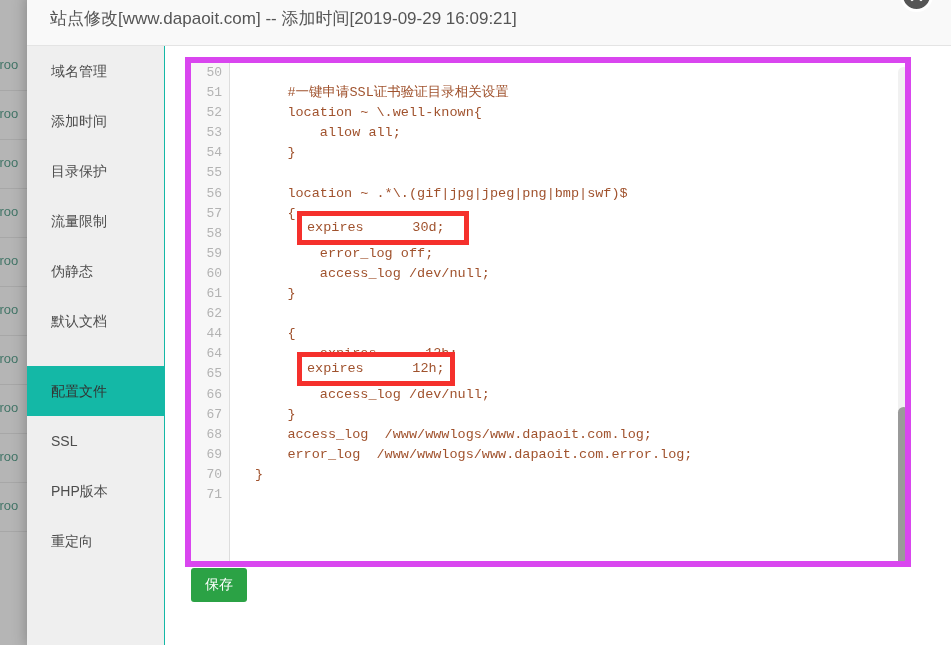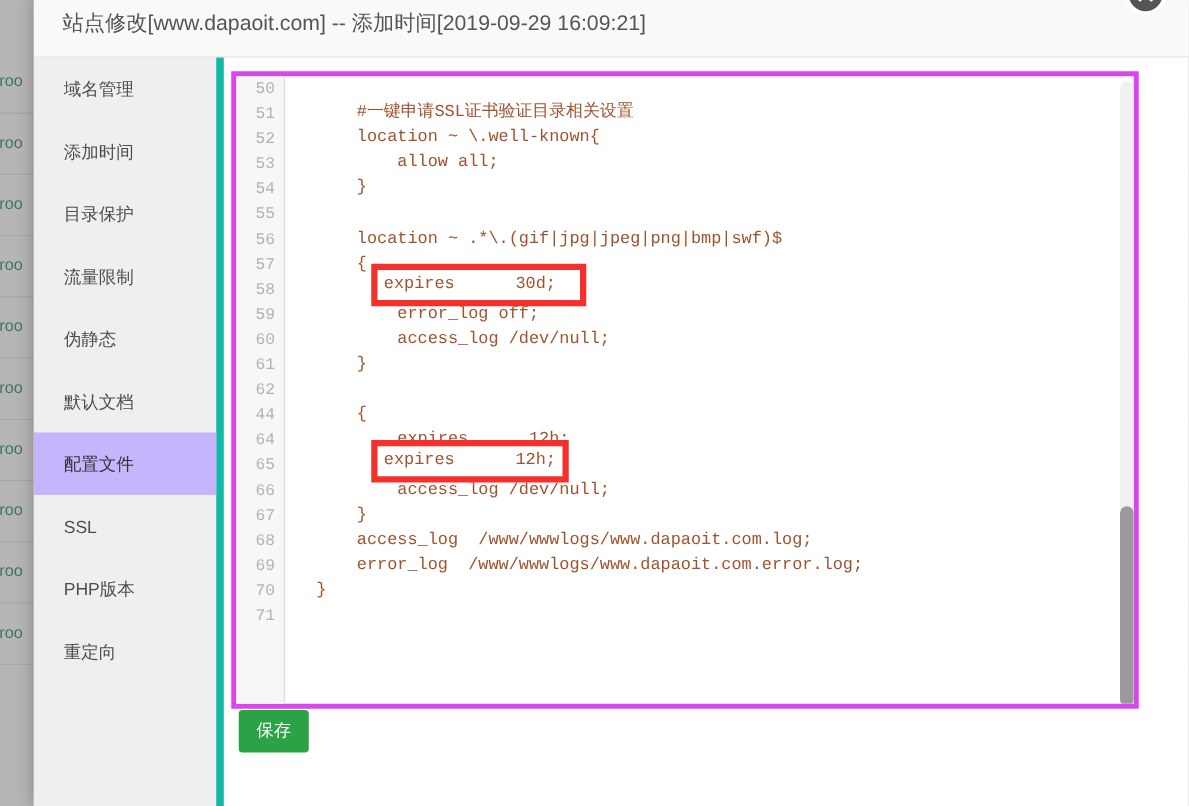--- a/index.html
+++ b/index.html
@@ -104,50 +104,51 @@
     box-sizing: border-box;
     cursor: pointer;
   }
   #close-btn svg { display: block; }
 
   
   #sidebar {
     position: absolute;
     left: 0;
     top: 54px;
-    width: 152px;
+    width: 138px;
     height: 599px;
     background: #efefef;
-    border-right: 6px solid #14b8a6;
+    border-right: 1px solid #14b8a6;
     box-sizing: border-box;
   }
   .side-item {
     position: relative;
     height: 50px;
     line-height: 50px;
     padding-left: 24px;
     font-size: 14px;
     color: #4d4d4d;
     cursor: pointer;
     box-sizing: border-box;
     white-space: nowrap;
   }
   .side-item.active {
-    background: #c4b5fd;
+    background: #14b8a6;
     color: #333333;
+    margin-top: 20px;
   }
 
   
   #editor-wrap {
     position: absolute;
     left: 158px;
     top: 65px;
     width: 726px;
     height: 510px;
-    border: 4px solid #d946ef;
+    border: 6px solid #d946ef;
     background: #ffffff;
     box-sizing: border-box;
     overflow: hidden;
   }
   #gutter {
     position: absolute;
     left: 0; top: 0;
     width: 39px;
     height: 508px;
     background: #f7f7f7;

